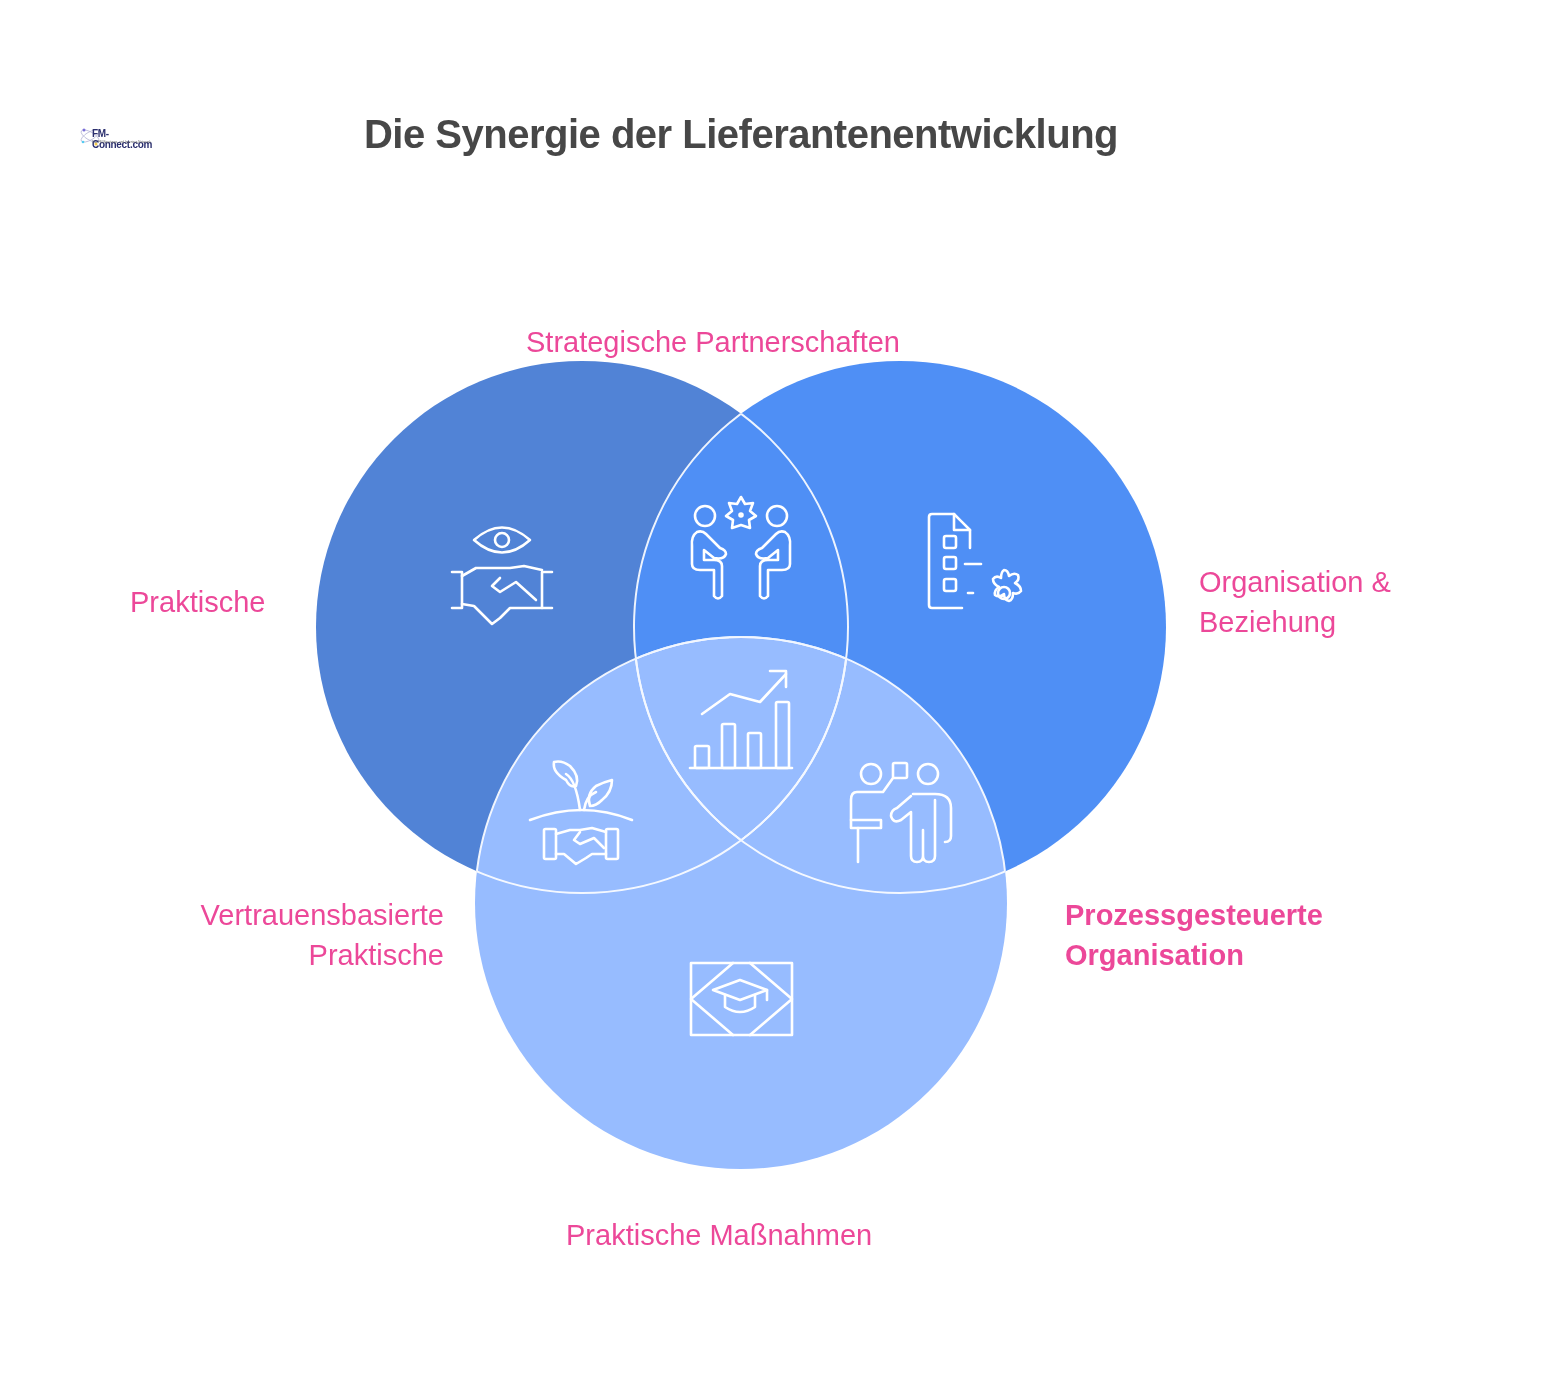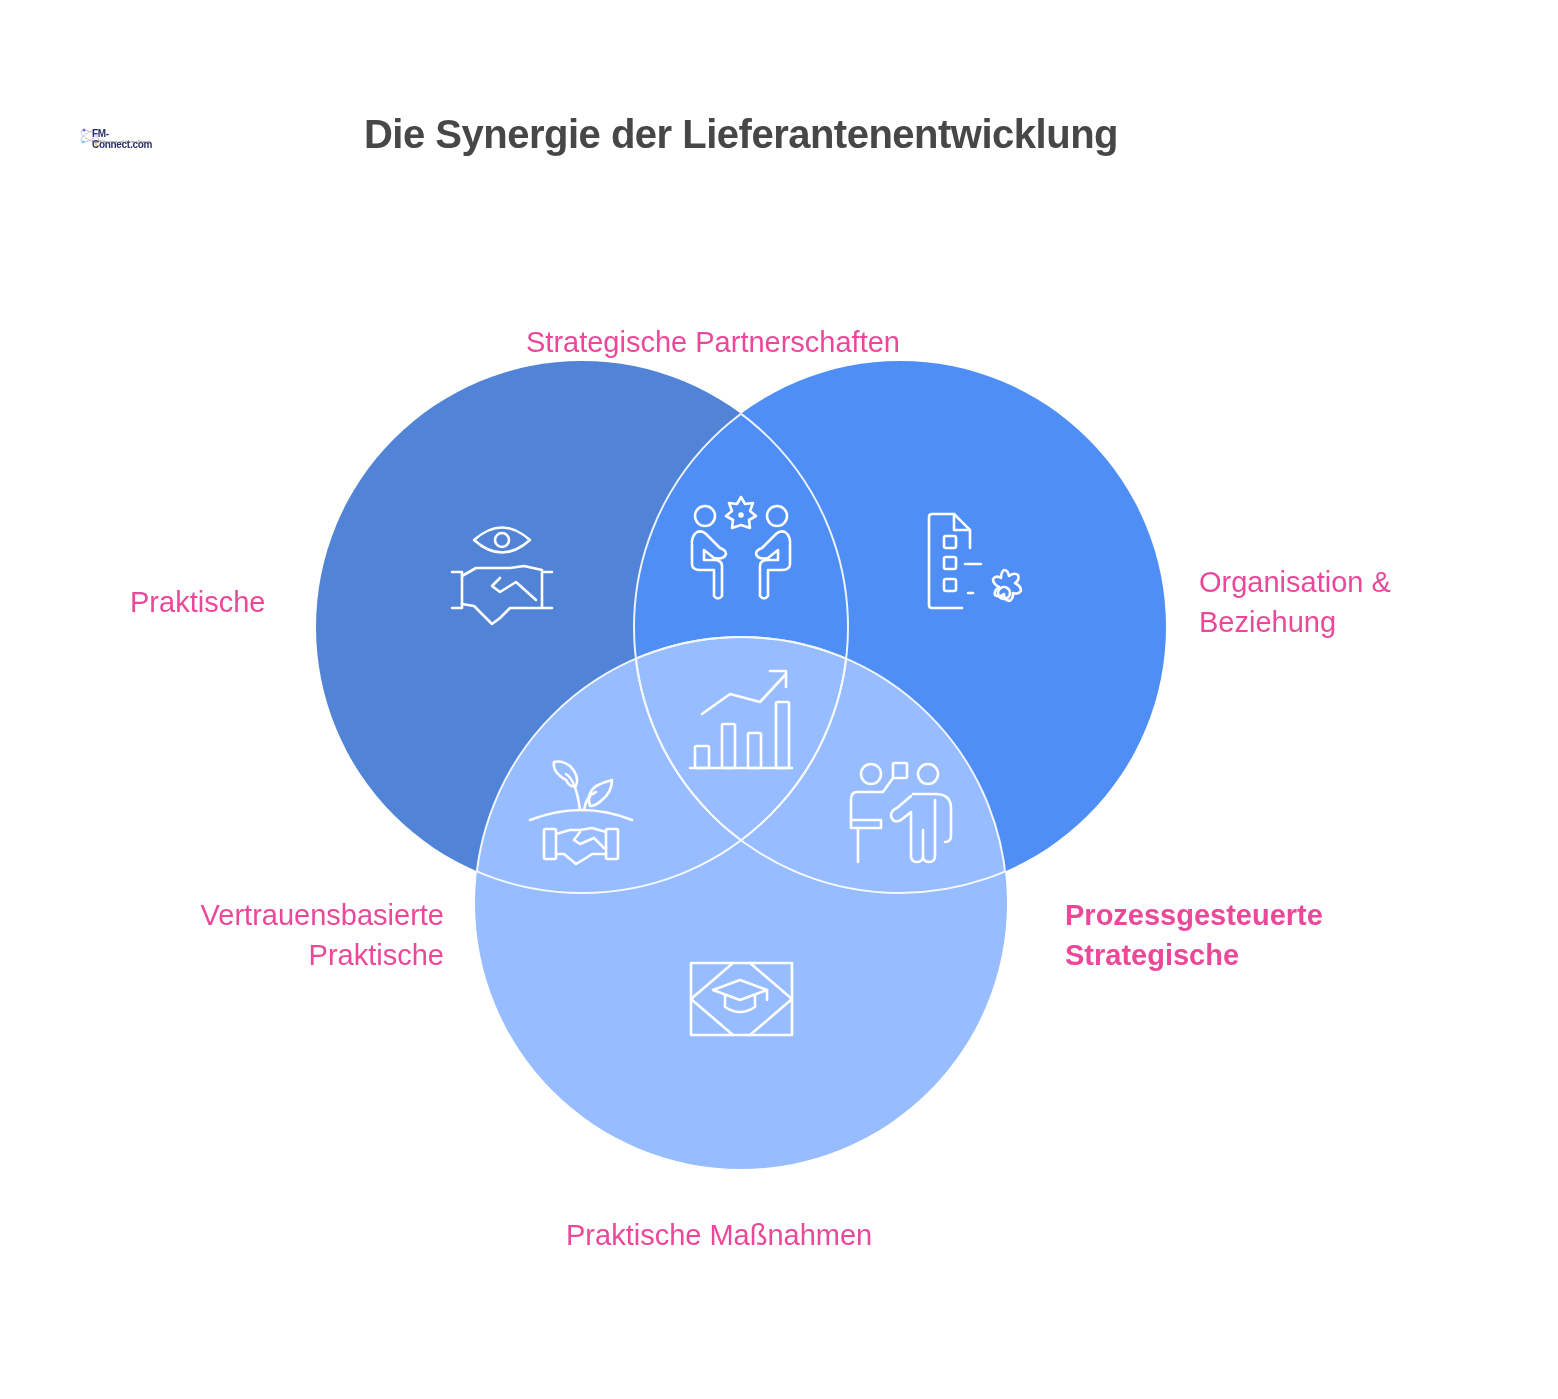--- a/index.html
+++ b/index.html
@@ -143,15 +143,15 @@
 <div class="label" style="left:1199px; top:534px;">
   <div>Organisation &amp;</div>
   <div>Beziehung</div>
 </div>
 <div class="label right" style="right:1114px; top:867px;">
   <div>Vertrauensbasierte</div>
   <div>Praktische</div>
 </div>
 <div class="label" style="left:1065px; top:867px;font-weight:bold;">
   <div>Prozessgesteuerte</div>
-  <div>Strategische</div>
+  <div>Organisation</div>
 </div>
 <div class="label" style="left:566px; top:1187px;">Praktische Maßnahmen</div>
 
 </body></html>

